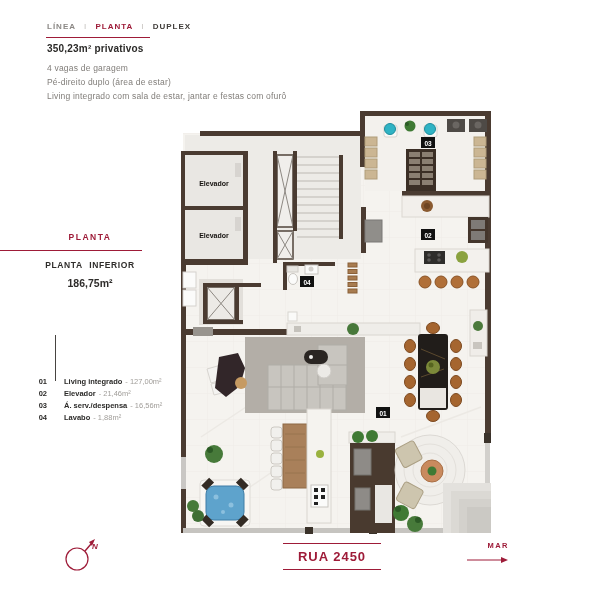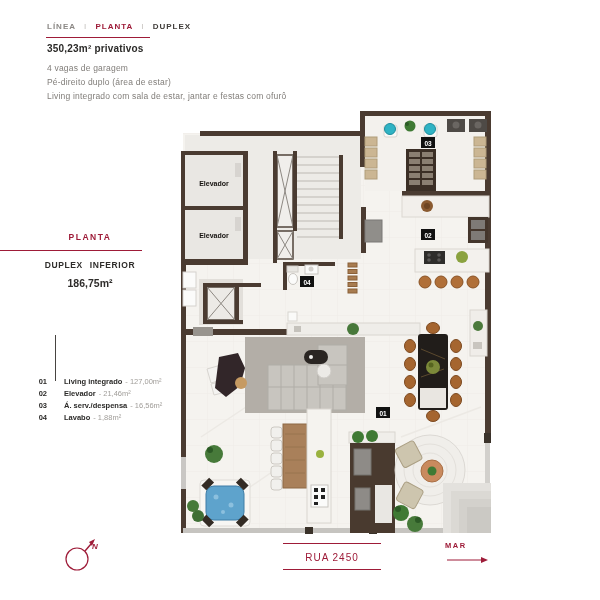--- a/index.html
+++ b/index.html
@@ -37,22 +37,22 @@
   .legend-divider{position:absolute;left:24px;top:1px;bottom:1px;width:1px;background:#474441;}
   .legend .row{display:flex;align-items:baseline;height:12px;}
   .legend .num{width:16px;text-align:right;font-weight:bold;color:#2b2a28;}
   .legend .lab{margin-left:17px;font-weight:bold;color:#2b2a28;white-space:nowrap;margin-top:43px;}
   .legend .val{margin-left:3px;color:#a09d99;white-space:nowrap;}
 
   
   .compass{left:58px;top:535px;}
   .rua{left:283px;top:543px;width:98px;text-align:center;
        border-top:1px solid #9e1b38;border-bottom:1px solid #9e1b38;padding:3px 0 4px 0;}
-  .rua span{font-size:10px;font-weight:normal;color:#9e1b38;letter-spacing:1px;margin-top:19px;}
-  .mar{left:445px;top:541px;width:46px;text-align:left;}
+  .rua span{font-size:13px;font-weight:bold;color:#9e1b38;letter-spacing:1px;margin-top:19px;}
+  .mar{left:463px;top:541px;width:46px;text-align:right;}
   .mar .mar-t{font-size:7.5px;font-weight:bold;color:#9e1b38;letter-spacing:1.5px;display:block;}
   .mar svg{margin-top:2px;}
 
   
   .plan{left:181px;top:107px;}
   .plan text{font-family:"Liberation Sans",sans-serif;}
   .ptag{font-size:6.5px;font-weight:bold;fill:#ffffff;text-anchor:middle;}
   .elv{font-size:7px;font-weight:bold;fill:#15120f;text-anchor:middle;}
 </style>
 </head>
@@ -72,21 +72,21 @@
   <ul>
     <li>4 vagas de garagem</li>
     <li>Pé-direito duplo (área de estar)</li>
     <li>Living integrado com sala de estar, jantar e festas com ofurô</li>
   </ul>
 </div>
 
 <div class="abs planta">
   <div class="p-label">PLANTA</div>
   <div class="p-line"></div>
-  <div class="p-name">DUPLEX INFERIOR</div>
+  <div class="p-name">PLANTA INFERIOR</div>
   <div class="p-area">186,75m²</div>
 </div>
 
 <div class="abs legend">
   <div class="legend-divider"></div>
   <div class="row">
     <span class="num">01</span>
     <span class="lab">Living integrado</span>
     <span class="val">- 127,00m²</span>
   </div>

